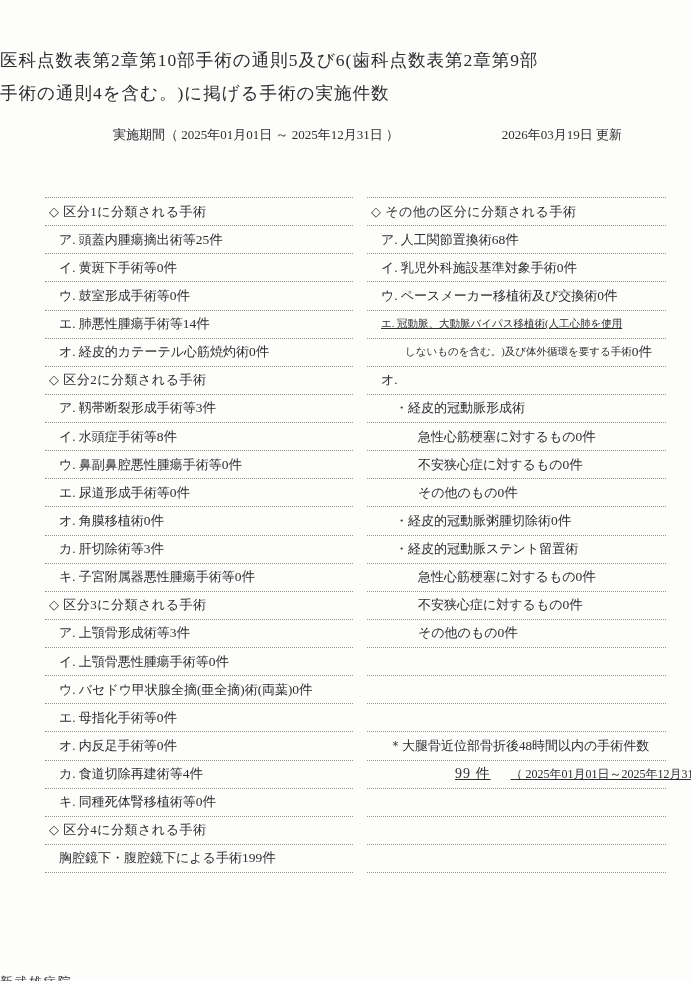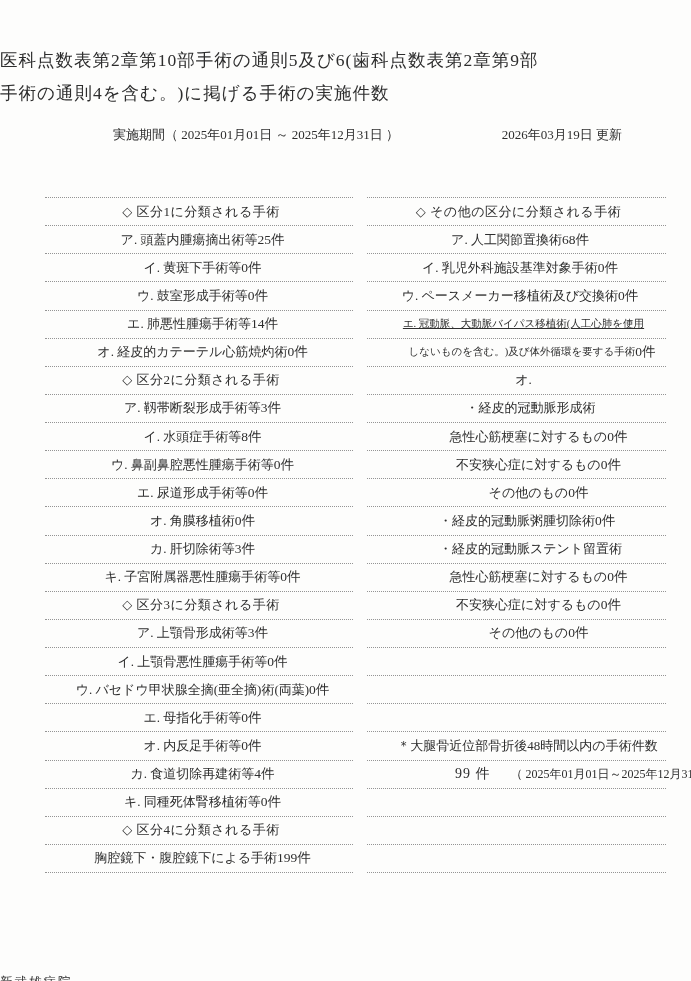--- a/index.html
+++ b/index.html
@@ -37,39 +37,39 @@
     top:197px;left:45px;
     display:flex;gap:14px;
   }
   .col{border-top:1px dotted var(--dot);}
   .col-left{width:308px;}
   .col-right{width:299px;}
 
   .row{
     display:flex;
     align-items:center;
-    justify-content:center;
+    justify-content:flex-start;
     height:27.13px;
     border-bottom:1px dotted var(--dot);
     font-size:13px;
     white-space:nowrap;
   }
   .row .lab{white-space:nowrap;}
   .row .cnt{padding-right:7px;font-size:13.5px;}
 
   .section .lab{padding-left:4px;letter-spacing:0.5px;}
   .item .lab{padding-left:14px;}
   .item-small{font-size:10.5px;text-decoration:underline;}
   .item-small .lab{padding-left:14px;}
   .cont-small{font-size:10.5px;}
   .cont-small .lab{padding-left:38px;}
   .bullet .lab{padding-left:28px;}
   .sub .lab{padding-left:51px;}
   .note .lab{padding-left:22px;}
-  .value{justify-content:flex-start;}
+  .value{justify-content:flex-start;text-decoration:underline;}
   .value .valtext{padding-left:88px;font-size:14px;letter-spacing:1px;}
   .value .valperiod{padding-left:20px;font-size:12px;}
 
   .footer{
     position:absolute;
     top:974px;left:0;width:100%;
     text-align:left;
     font-size:12.5px;
     letter-spacing:2px;
   }

